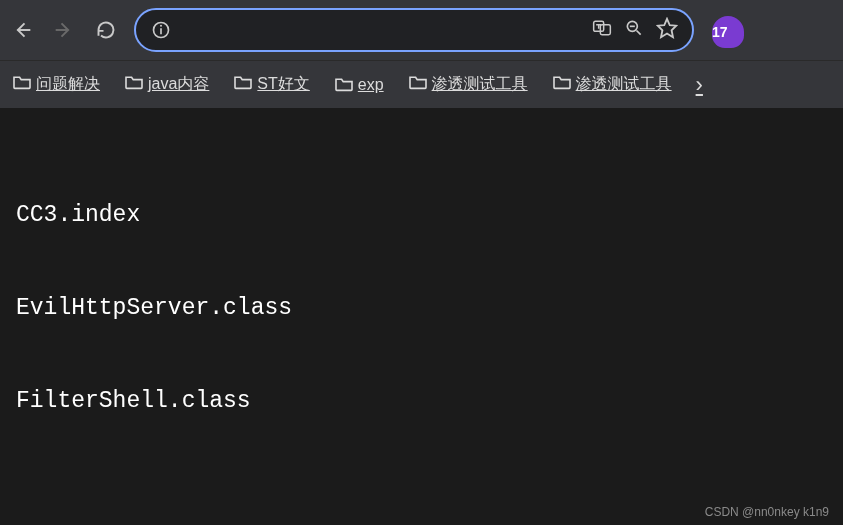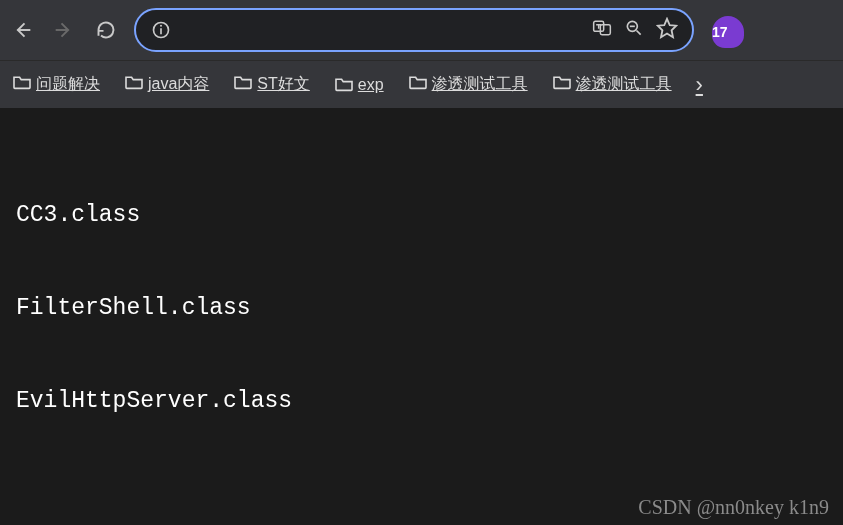--- a/index.html
+++ b/index.html
@@ -94,22 +94,22 @@
     font-family: "SimSun","NSimSun","FangSong","Courier New",monospace;
     font-size: 23px;
     line-height: 1.35;
     white-space: pre;
   }
   .watermark {
     position: absolute;
     bottom: 6px;
     right: 14px;
     color: #8a8a8a;
-    font-size: 20px;
-    font-family: Liberation Serif, serif;
+    font-size: 12px;
+    font-family: Liberation Sans, sans-serif;
   }
   .chev { font-size: 22px;}
 </style>
 </head>
 <body>
 
 <div class="toolbar">
   <div class="nav-btn">
     <svg width="20" height="20" viewBox="0 0 24 24" fill="none" stroke="currentColor" stroke-width="2.3">
         <polyline points="15 4 7 12 15 20"></polyline>
@@ -202,23 +202,23 @@
       </svg>
     <span>渗透测试工具</span>
   </div>
   <div class="bm-item chev">
     <span>›</span>
   </div>
 </div>
 
 <div class="viewport">
   <div class="file-list">
-    <div>CC3.class</div>
+    <div>CC3.index</div>
+    <div>EvilHttpServer.class</div>
     <div>FilterShell.class</div>
-    <div>EvilHttpServer.class</div>
     
     
     
     
     
   </div>
 </div>
 
 <div class="watermark">CSDN @nn0nkey k1n9</div>
 

